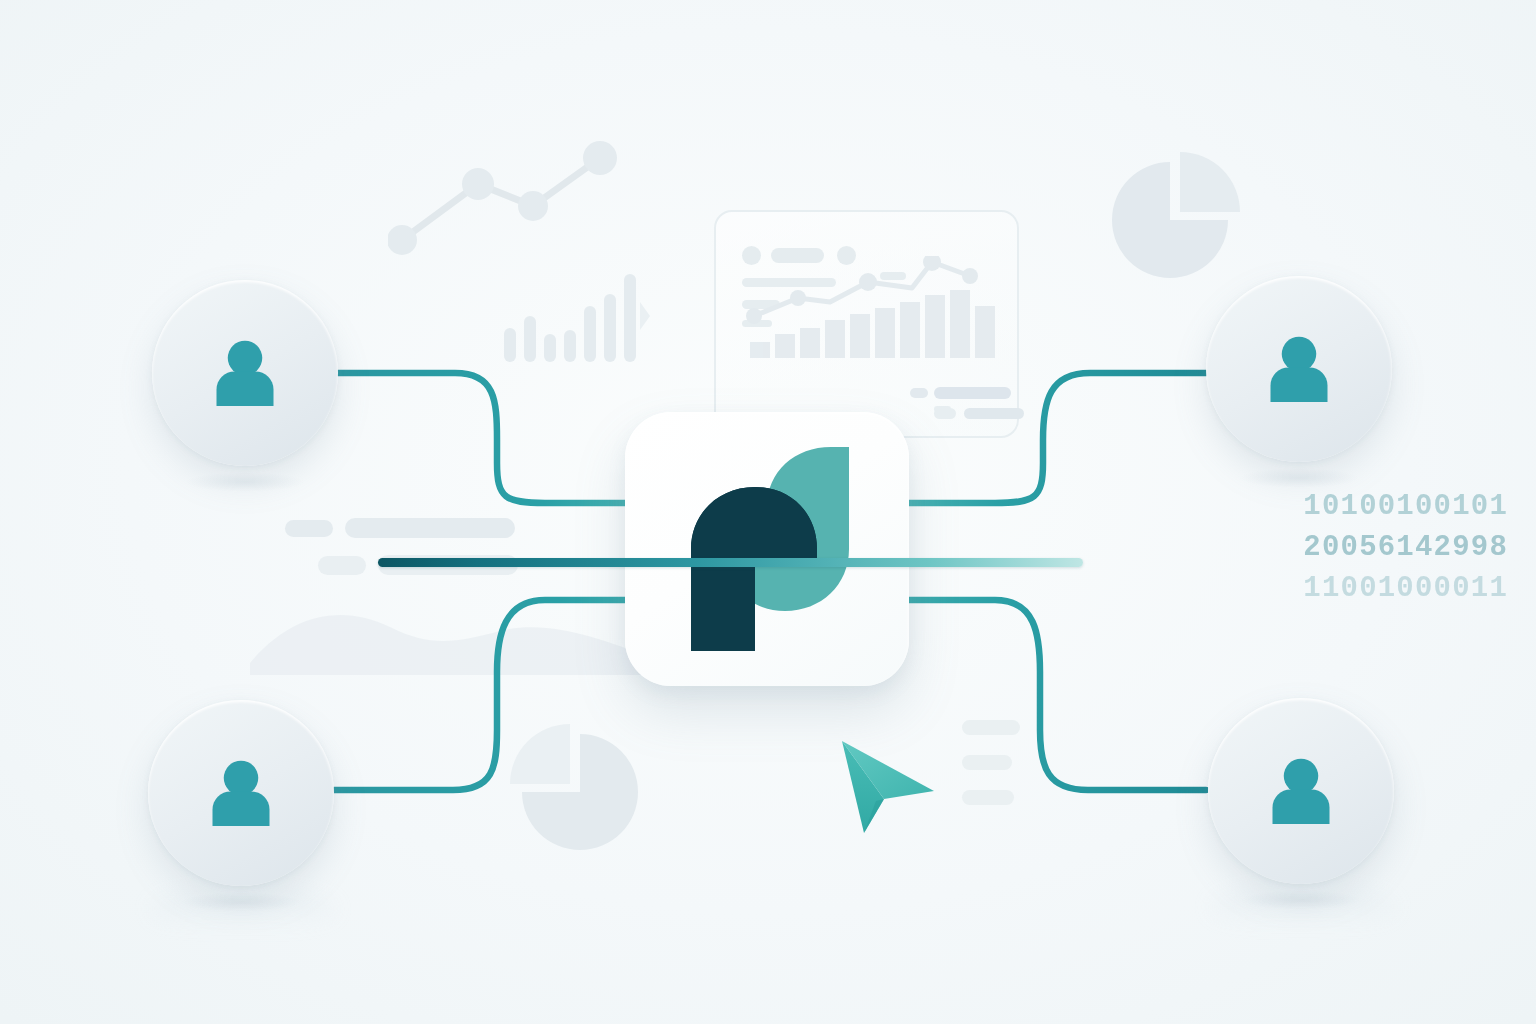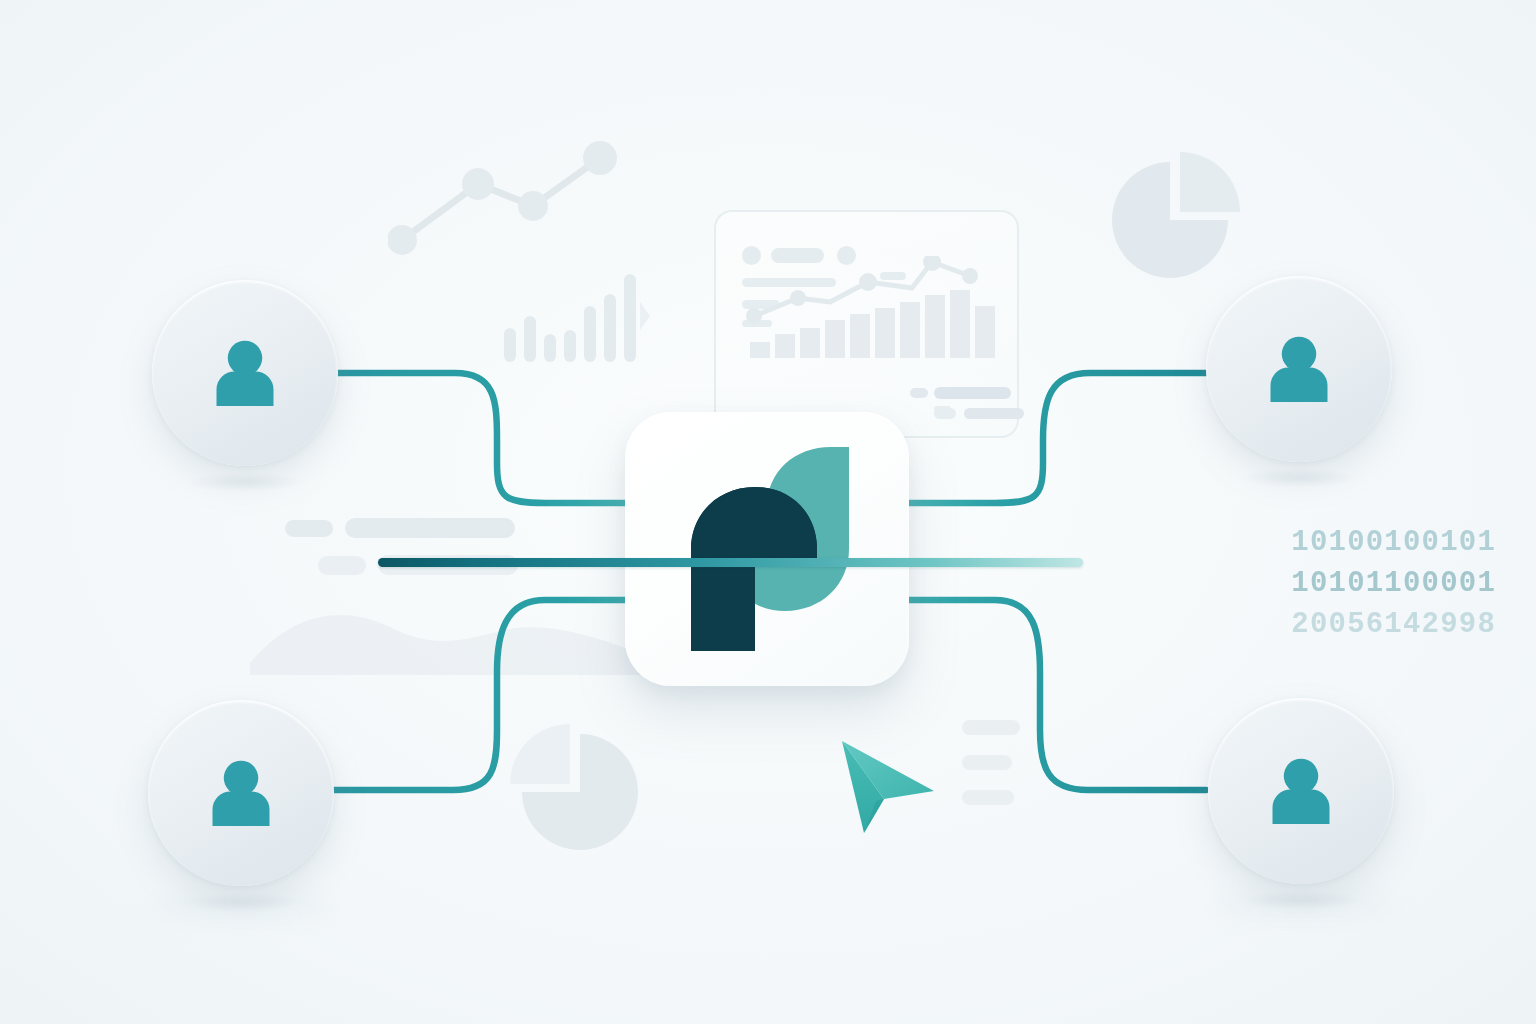--- a/index.html
+++ b/index.html
@@ -53,26 +53,25 @@
     background: linear-gradient(145deg,#ffffff 0%,#fdfefe 45%,#f6fafb 100%);
     box-shadow: 0 26px 52px rgba(110,140,155,.18),
                 0 8px 18px rgba(110,140,155,.10),
                 inset 0 2px 4px rgba(255,255,255,1);
     display:flex; align-items:center; justify-content:center;
   }
   #logo-card svg { width:172px; height:208px; display:block; }
 
   
   #binary-block{
-    position:absolute; right:40px; top:486px;
+    position:absolute; right:28px; top:486px;
     text-align:right;
     font-family:"Liberation Mono","DejaVu Sans Mono",monospace;
     font-size:29px; font-weight:700; letter-spacing:1.2px; line-height:41px;
     white-space:nowrap;
-    margin-top:36px;
   }
   #binary-block .brow{ display:block; }
   #binary-block .brow:nth-child(1){ color:#a9ccd2; opacity:.88; }
   #binary-block .brow:nth-child(2){ color:#9ec4cb; opacity:.92; }
   #binary-block .brow:nth-child(3){ color:#b9d5da; opacity:.80; }
   #binary-block .brow:nth-child(4){ color:#b0d2d7; opacity:.72; }
 
   
   .pill{ position:absolute; border-radius:20px; background:#e4ebef; }
   .pill.soft{ background:#e9eff2; }
@@ -291,18 +290,18 @@
           <stop offset="100%" stop-color="#31a9a4"></stop>
         </linearGradient>
       </defs>
       <path d="M4 6 L96 56 L46 64 Z" fill="url(#curG1)"></path>
       <path d="M4 6 L46 64 L26 98 Z" fill="url(#curG2)"></path>
       <path d="M46 64 L26 98 L38 66 Z" fill="#2ea39f" opacity=".75"></path>
     </svg>
 
     <div id="binary-block">
       <span class="brow">10100100101</span>
-      <span class="brow">10101100001</span>
       <span class="brow">20056142998</span>
+      <span class="brow">11001000011</span>
     </div>
   </div>
 
 </div>
 
 </body></html>

